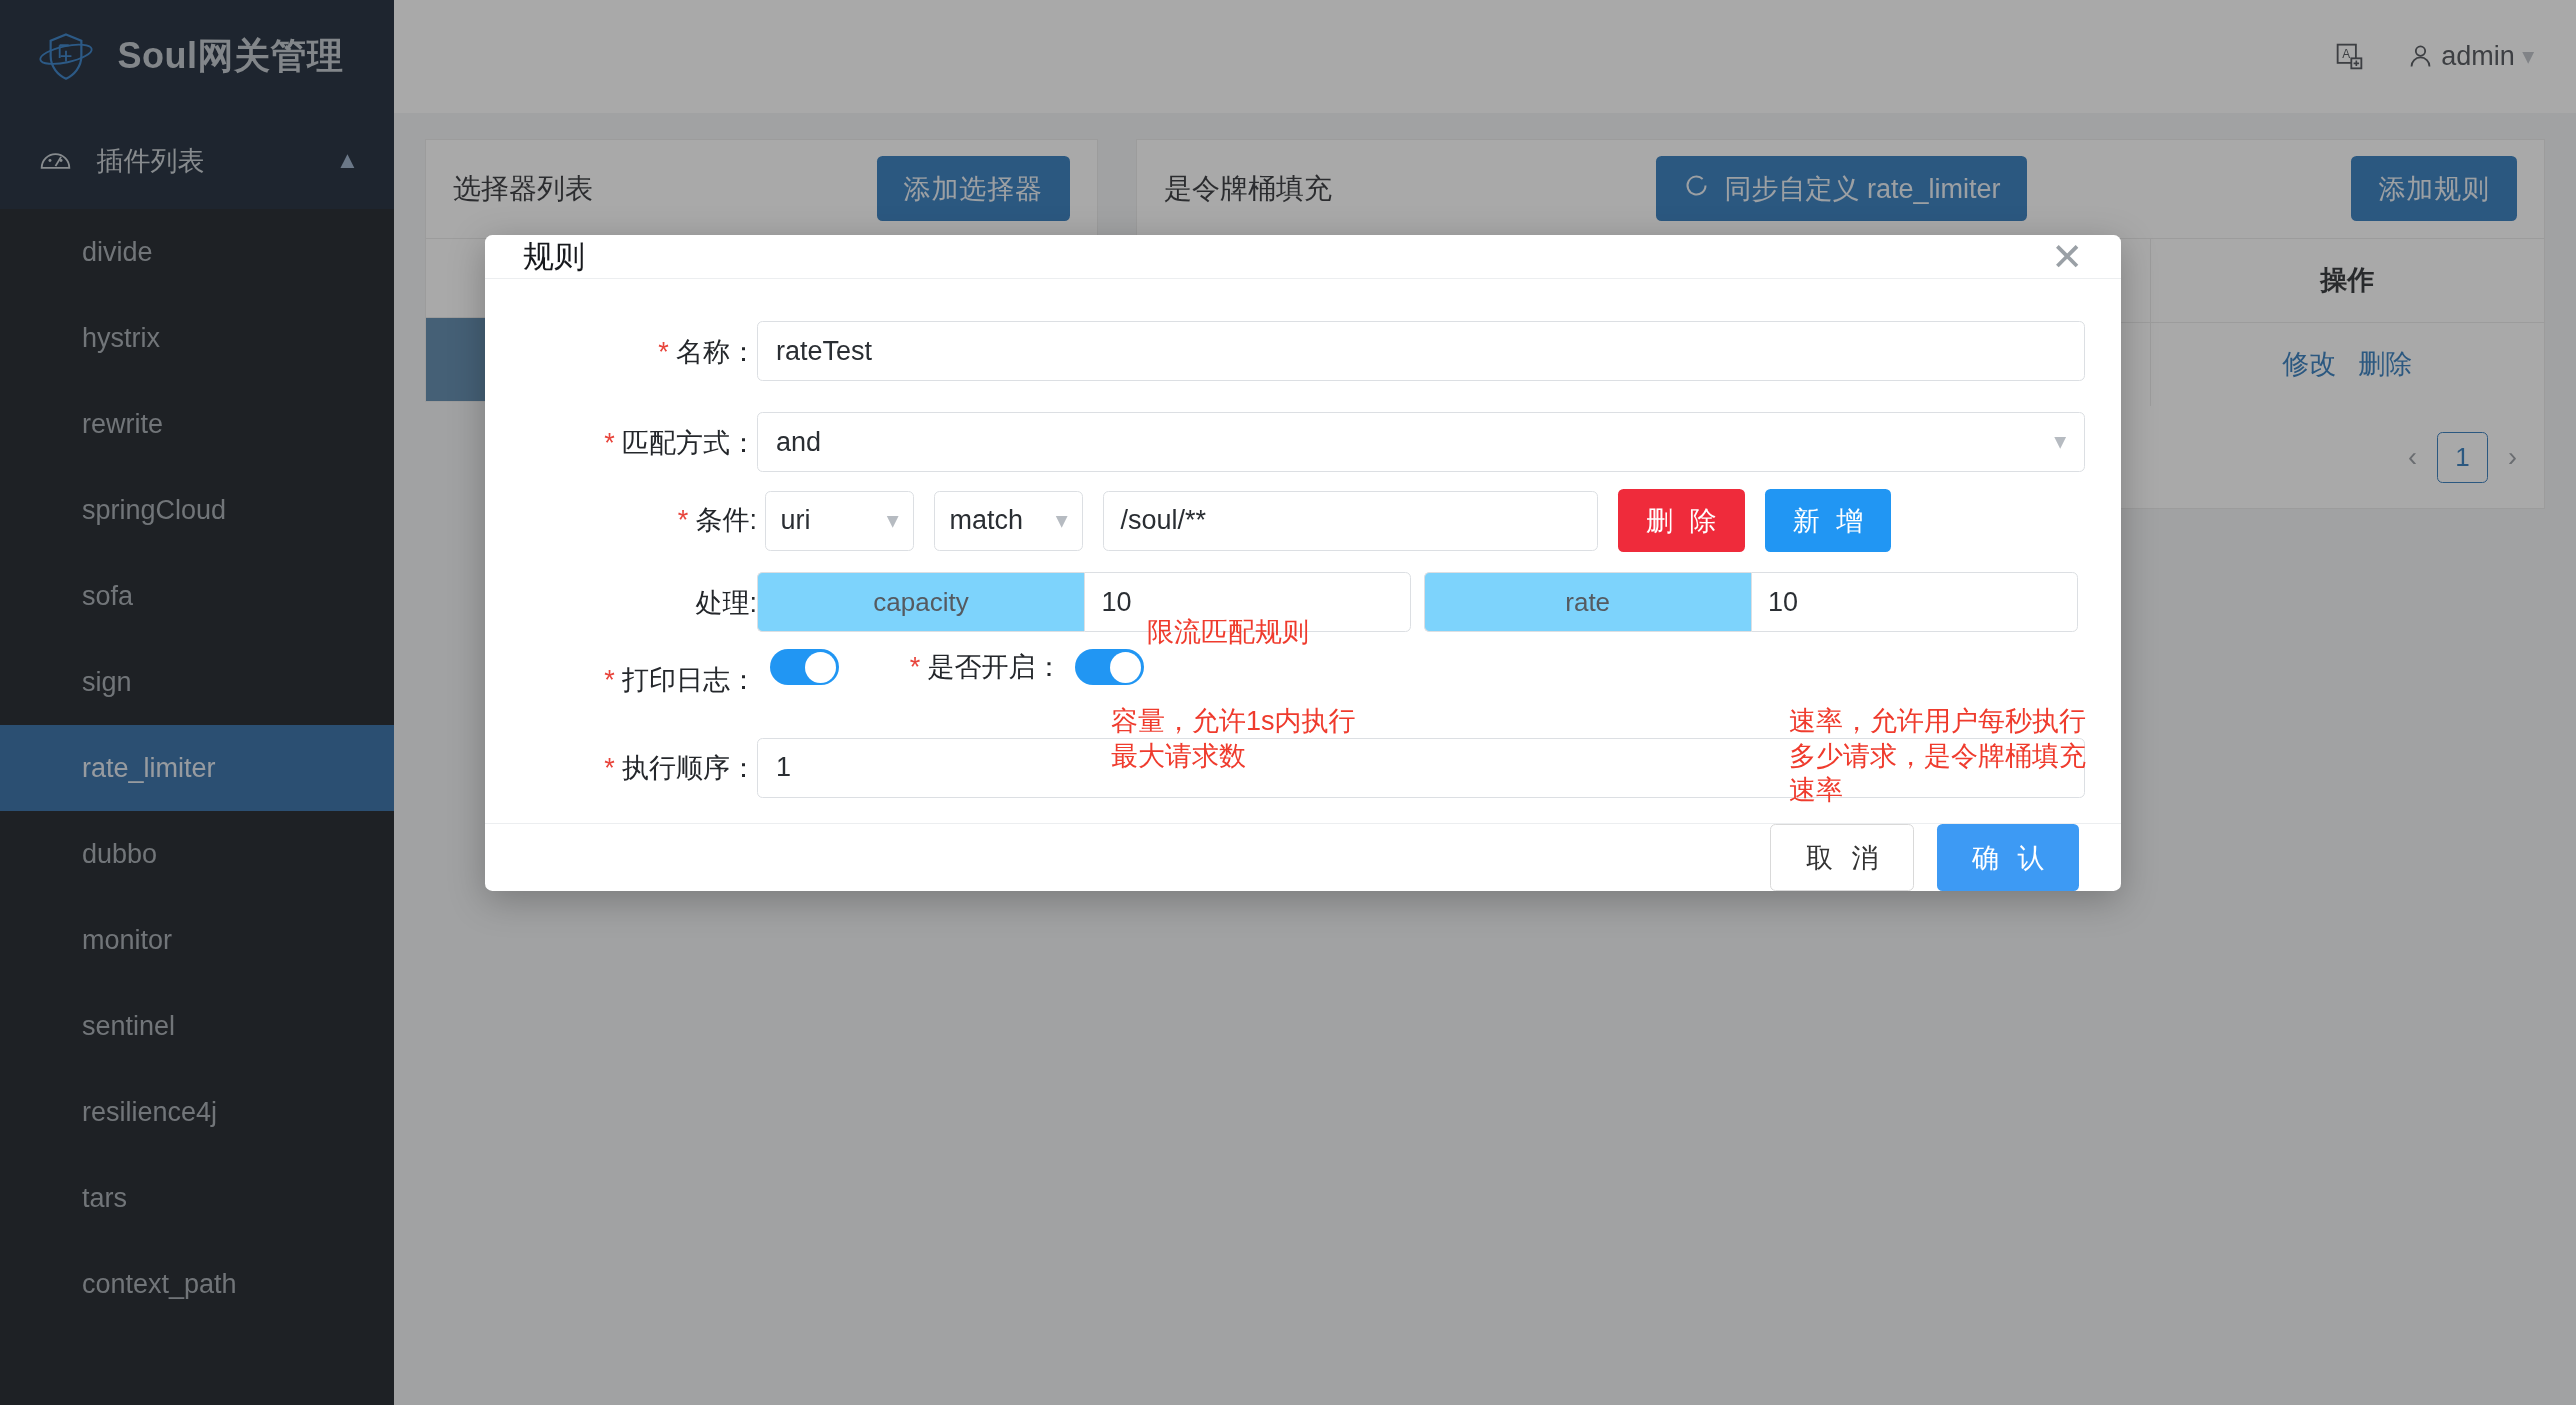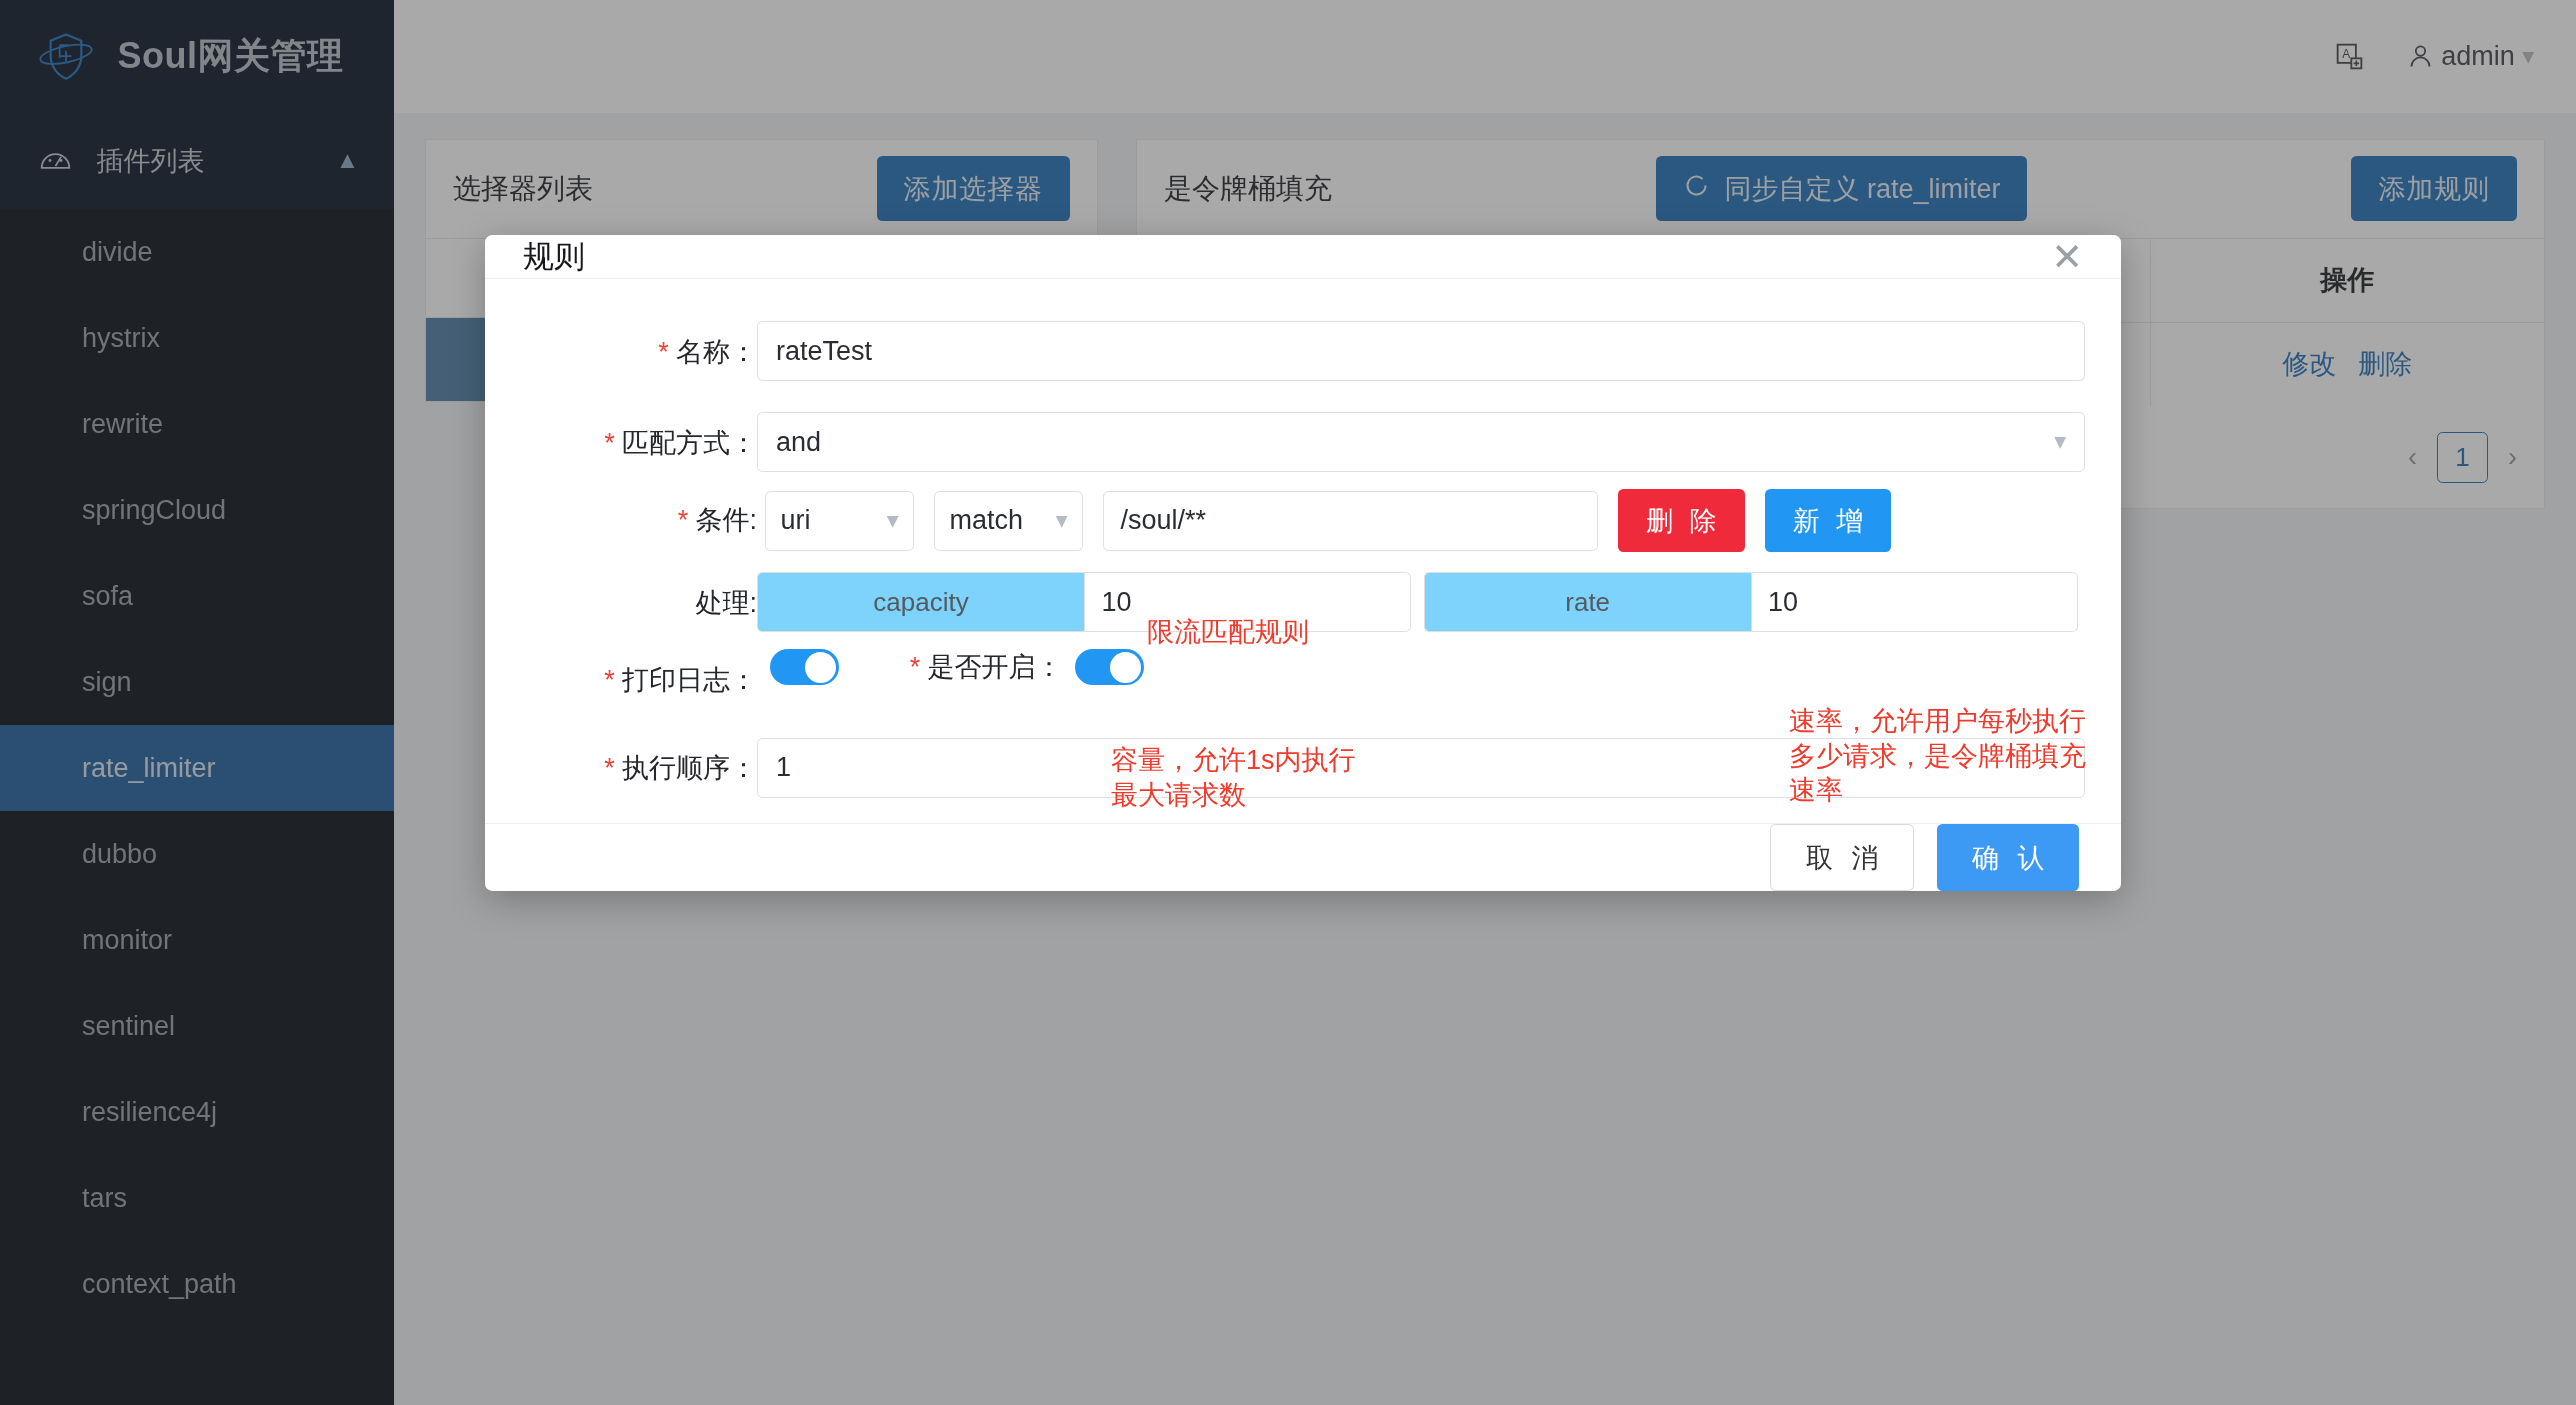--- a/index.html
+++ b/index.html
@@ -296,21 +296,21 @@
   .ann {
     position: absolute;
     color: #ef3b2d;
     font-size: 27px;
     line-height: 1.28;
     white-space: pre-line;
     z-index: 40;
     pointer-events: none;
   }
   .ann-cond { left: 1147px; top: 615px; }
-  .ann-cap  { left: 1111px; top: 704px; width: 327px; margin-top: 39px; }
+  .ann-cap  { left: 1111px; top: 704px; width: 327px; }
   .ann-rate { left: 1789px; top: 704px; width: 364px; }
 </style>
 </head>
 <body>
 
 <div id="root">
 
   <div class="sidebar">
     <div class="logo-bar">
       <span class="logo-mark">

